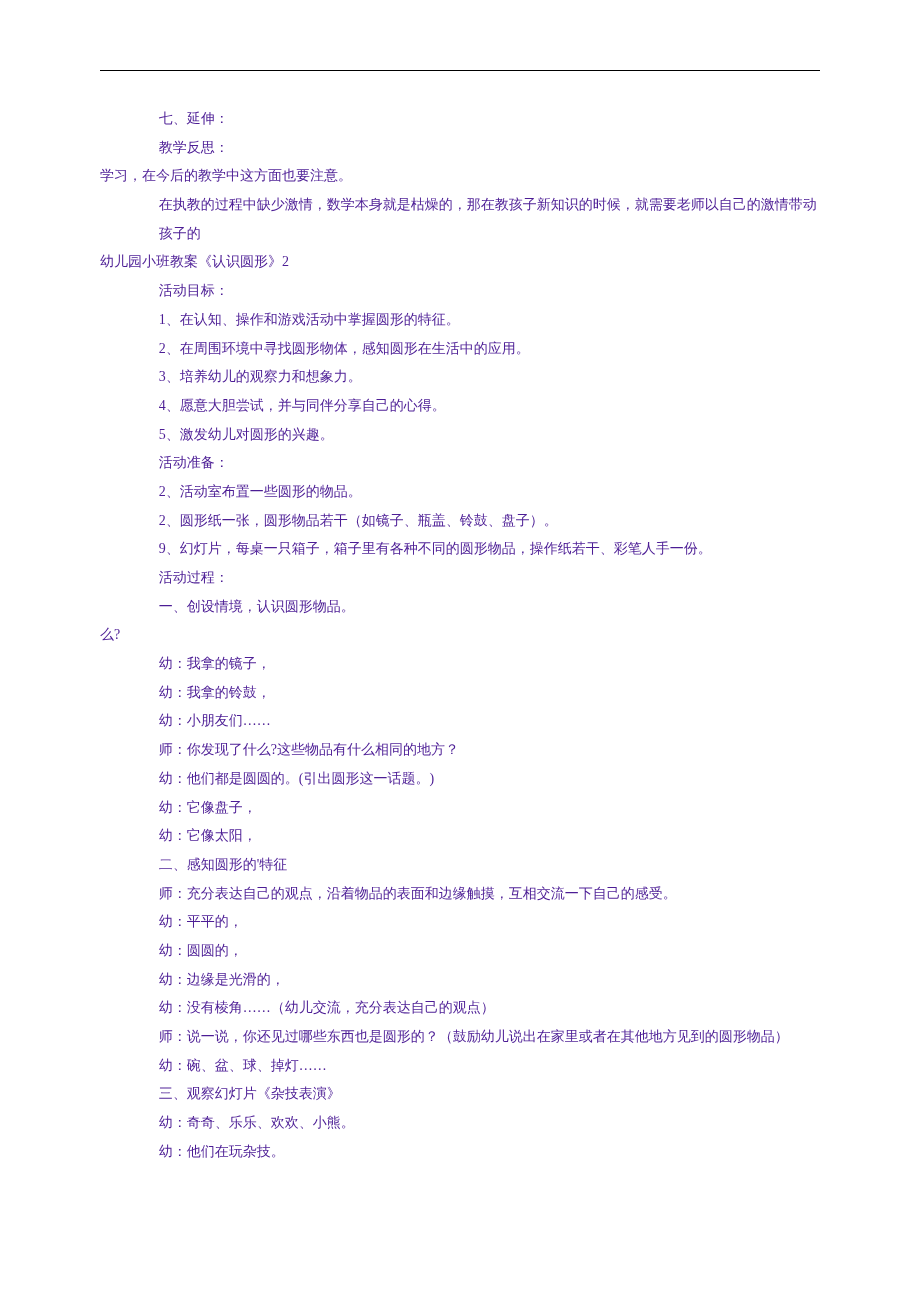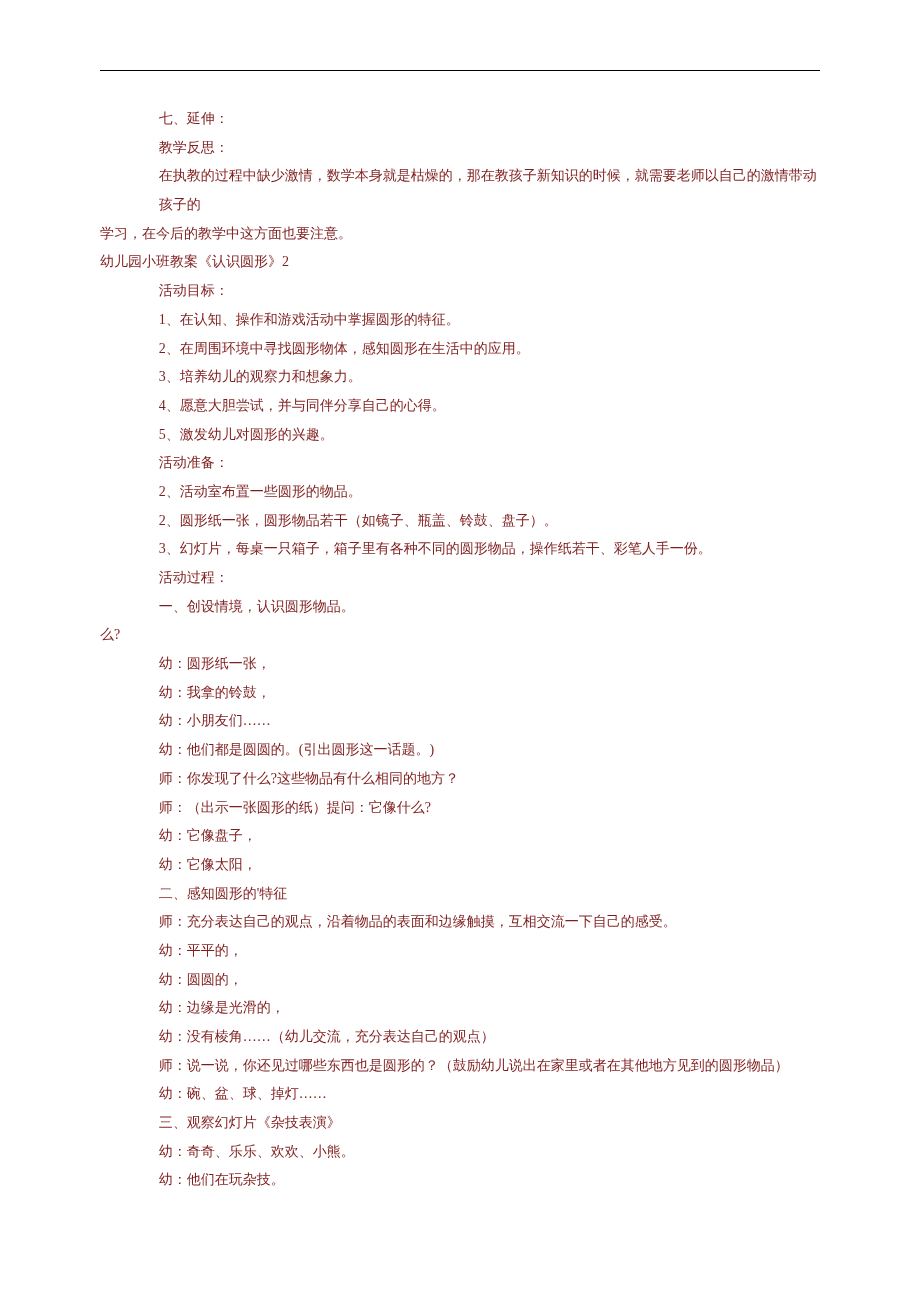--- a/index.html
+++ b/index.html
@@ -14,56 +14,55 @@
     box-sizing: border-box;
   }
   .hr-line {
     border: none;
     border-top: 1.5px solid #000;
     margin: 0 0 34px 0;
   }
   .line {
     font-size: 14px;
     line-height: 2.05;
-    color: #7f1d1d;
+    color: #4c1d95;
     white-space: pre-wrap;
   }
   .indent2 { padding-left: 4.2em; }
   .flush { padding-left: 0; }
 </style>
 </head>
 <body>
 
 <div class="page">
   <hr class="hr-line">
   <div id="content">
       <div class="line indent2">七、延伸：</div>
       <div class="line indent2">教学反思：</div>
+      <div class="line flush">学习，在今后的教学中这方面也要注意。</div>
       <div class="line indent2">在执教的过程中缺少激情，数学本身就是枯燥的，那在教孩子新知识的时候，就需要老师以自己的激情带动孩子的</div>
-      <div class="line flush">学习，在今后的教学中这方面也要注意。</div>
       <div class="line flush">幼儿园小班教案《认识圆形》2</div>
       <div class="line indent2">活动目标：</div>
       <div class="line indent2">1、在认知、操作和游戏活动中掌握圆形的特征。</div>
       <div class="line indent2">2、在周围环境中寻找圆形物体，感知圆形在生活中的应用。</div>
       <div class="line indent2">3、培养幼儿的观察力和想象力。</div>
       <div class="line indent2">4、愿意大胆尝试，并与同伴分享自己的心得。</div>
       <div class="line indent2">5、激发幼儿对圆形的兴趣。</div>
       <div class="line indent2">活动准备：</div>
       <div class="line indent2">2、活动室布置一些圆形的物品。</div>
       <div class="line indent2">2、圆形纸一张，圆形物品若干（如镜子、瓶盖、铃鼓、盘子）。</div>
-      <div class="line indent2">3、幻灯片，每桌一只箱子，箱子里有各种不同的圆形物品，操作纸若干、彩笔人手一份。</div>
+      <div class="line indent2">9、幻灯片，每桌一只箱子，箱子里有各种不同的圆形物品，操作纸若干、彩笔人手一份。</div>
       <div class="line indent2">活动过程：</div>
       <div class="line indent2">一、创设情境，认识圆形物品。</div>
       <div class="line flush">么?</div>
-      <div class="line indent2">幼：圆形纸一张，</div>
+      <div class="line indent2">幼：我拿的镜子，</div>
       <div class="line indent2">幼：我拿的铃鼓，</div>
       <div class="line indent2">幼：小朋友们……</div>
+      <div class="line indent2">师：你发现了什么?这些物品有什么相同的地方？</div>
       <div class="line indent2">幼：他们都是圆圆的。(引出圆形这一话题。)</div>
-      <div class="line indent2">师：你发现了什么?这些物品有什么相同的地方？</div>
-      <div class="line indent2">师：（出示一张圆形的纸）提问：它像什么?</div>
       <div class="line indent2">幼：它像盘子，</div>
       <div class="line indent2">幼：它像太阳，</div>
       <div class="line indent2">二、感知圆形的'特征</div>
       <div class="line indent2">师：充分表达自己的观点，沿着物品的表面和边缘触摸，互相交流一下自己的感受。</div>
       <div class="line indent2">幼：平平的，</div>
       <div class="line indent2">幼：圆圆的，</div>
       <div class="line indent2">幼：边缘是光滑的，</div>
       <div class="line indent2">幼：没有棱角……（幼儿交流，充分表达自己的观点）</div>
       <div class="line indent2">师：说一说，你还见过哪些东西也是圆形的？（鼓励幼儿说出在家里或者在其他地方见到的圆形物品）</div>
       <div class="line indent2">幼：碗、盆、球、掉灯……</div>

